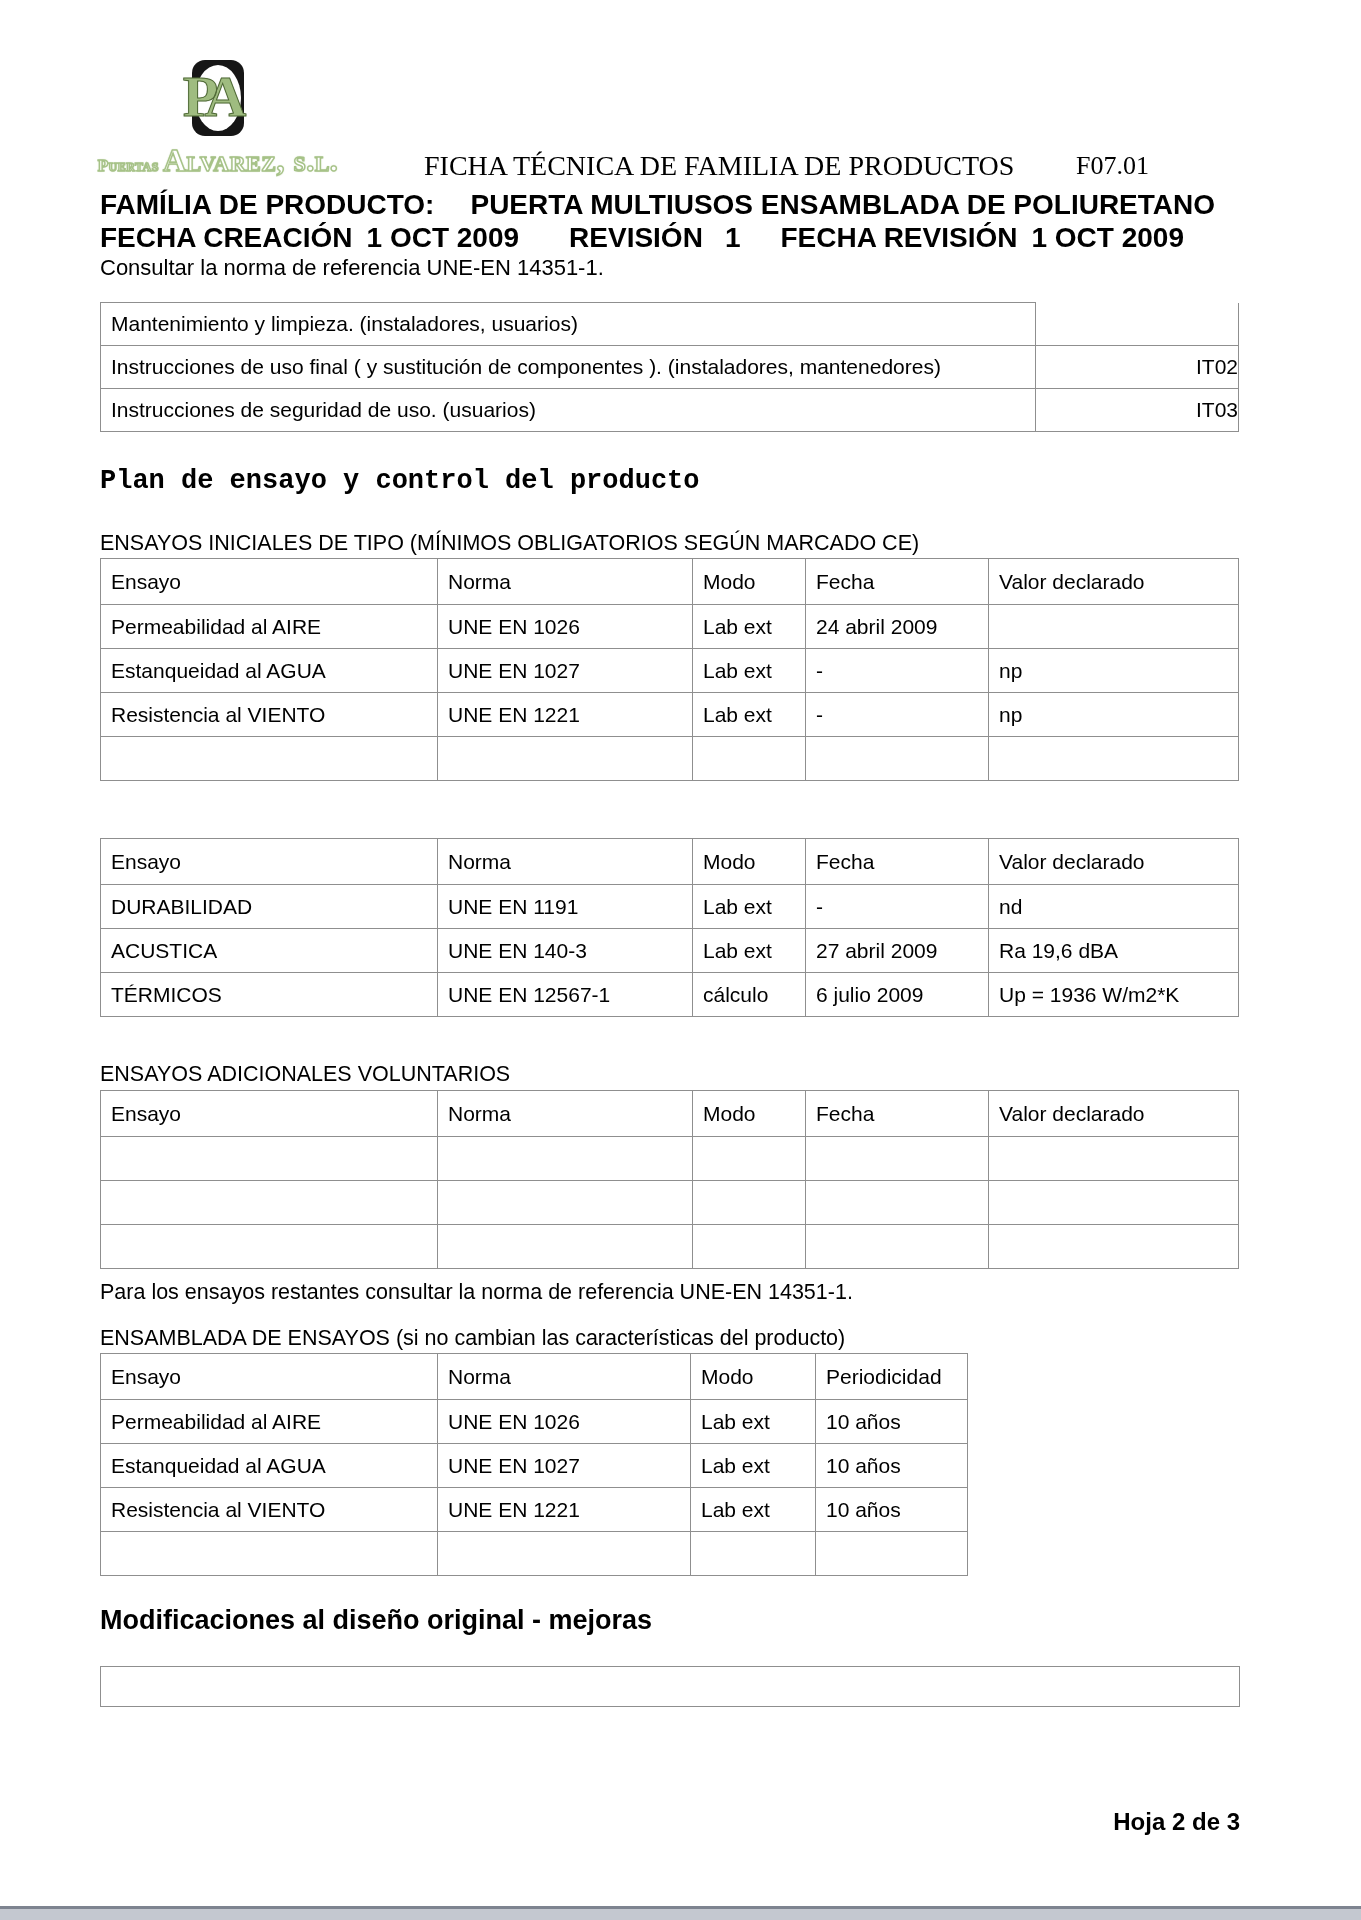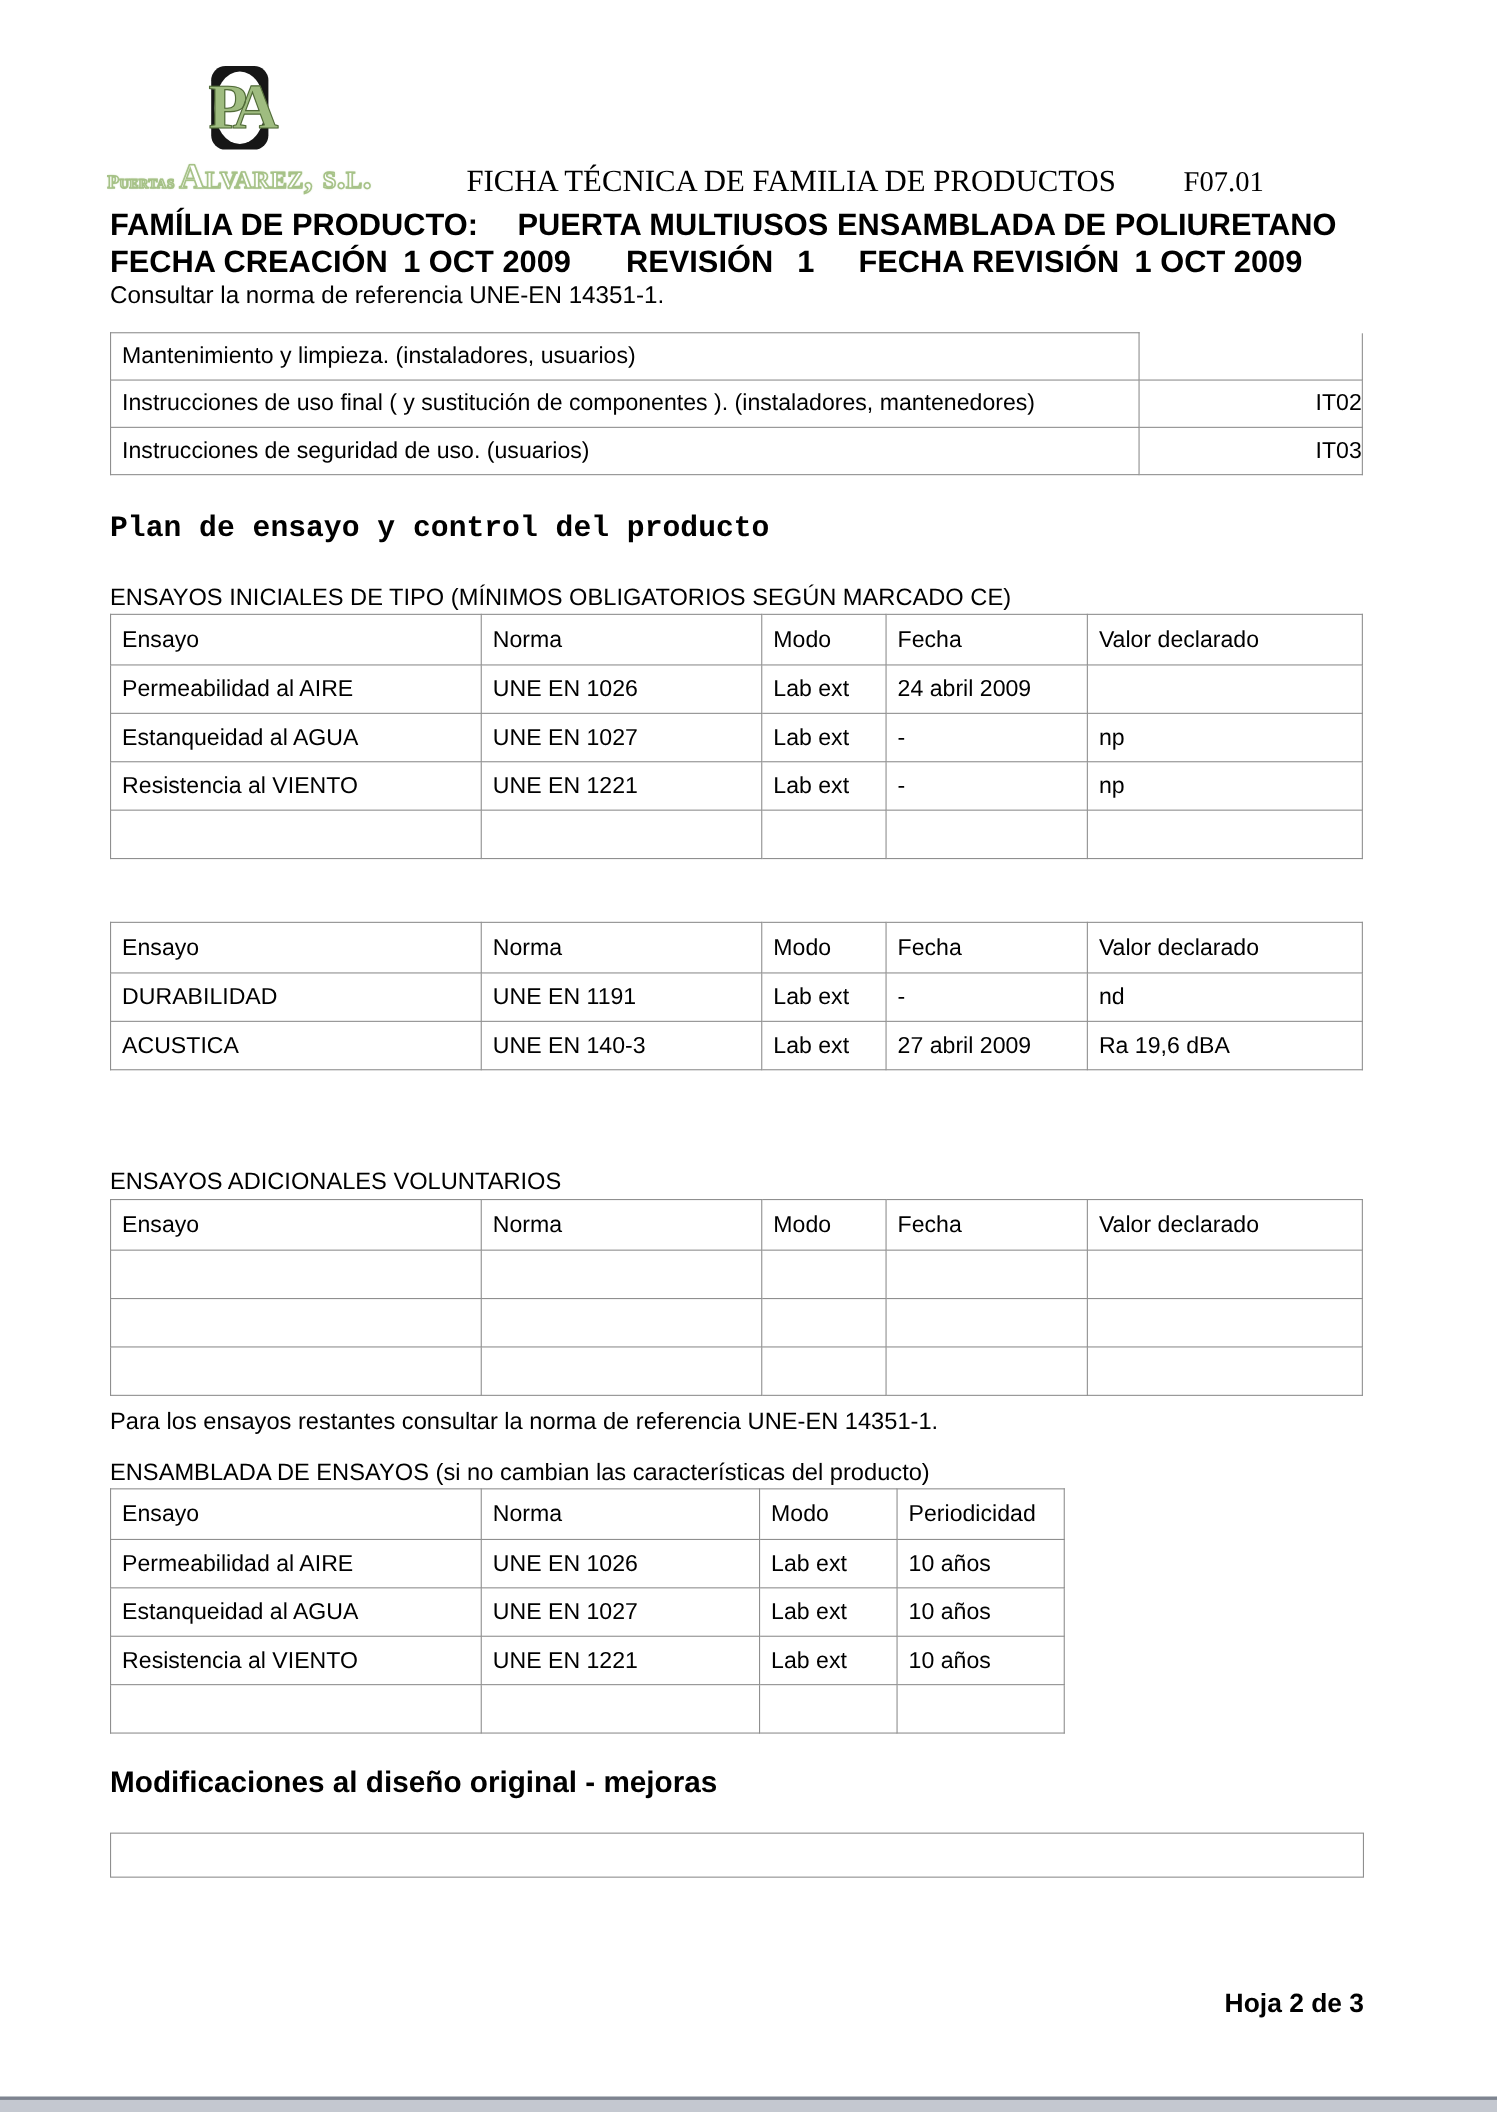--- a/index.html
+++ b/index.html
@@ -7,21 +7,21 @@
     position:relative;width:1361px;height:1920px;background:#ffffff;
     font-family:"Liberation Sans",sans-serif;color:#000;overflow:hidden;
   }
   .abs{position:absolute;}
 
   
   .logo{position:absolute;left:93px;top:60px;width:250px;text-align:center;}
   .emblem{position:relative;width:52px;height:76px;margin:0 auto;background:#161616;border-radius:13px;}
   .emblem .oval{position:absolute;left:3px;top:5px;right:3px;bottom:5px;background:#ffffff;border-radius:50%;}
   .emblem .mono{
-    position:absolute;left:0;top:-1px;width:100%;text-align:right;
+    position:absolute;left:0;top:-1px;width:100%;text-align:left;
     font-family:"Liberation Serif",serif;font-weight:bold;font-size:58px;line-height:76px;
     color:#9fbc80;letter-spacing:-0.16em;text-indent:-0.16em;
     -webkit-text-stroke:1px #516b38;text-shadow:0 0 1px #516b38;
   }
   .wordmark{
     margin-top:6px;white-space:nowrap;font-family:"Liberation Serif",serif;font-weight:bold;
     font-variant:small-caps;color:#ffffff;
     -webkit-text-stroke:1.4px #a6c287;text-shadow:0 0 2px #a6c287,0 0 1px #7d9b5e;
   }
   .wordmark .small{font-size:17px;letter-spacing:0.5px;}
@@ -190,20 +190,27 @@
           <td>-</td>
           <td>nd</td>
         </tr>
         <tr>
           <td>ACUSTICA</td>
           <td>UNE EN 140-3</td>
           <td>Lab ext</td>
           <td>27 abril 2009</td>
           <td>Ra 19,6 dBA</td>
         </tr>
+        <tr>
+          <td>TÉRMICOS</td>
+          <td>UNE EN 12567-1</td>
+          <td>cálculo</td>
+          <td>6 julio 2009</td>
+          <td>Up = 1936 W/m2*K</td>
+        </tr>
       </tbody>
     </table>
 
   <div class="abs caption" style="left:100px;top:1062px;">ENSAYOS ADICIONALES VOLUNTARIOS</div>
   <table class="grid" style="left:100px;top:1090px;width:1138px;">
       <colgroup>
         <col style="width: 337px;">
         <col style="width: 255px;">
         <col style="width: 113px;">
         <col style="width: 183px;">

